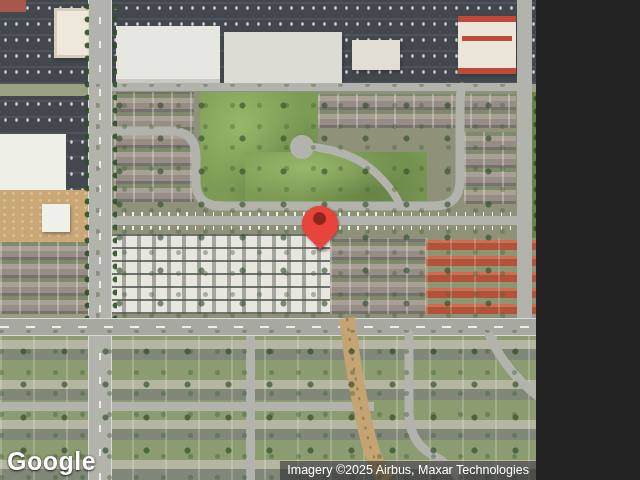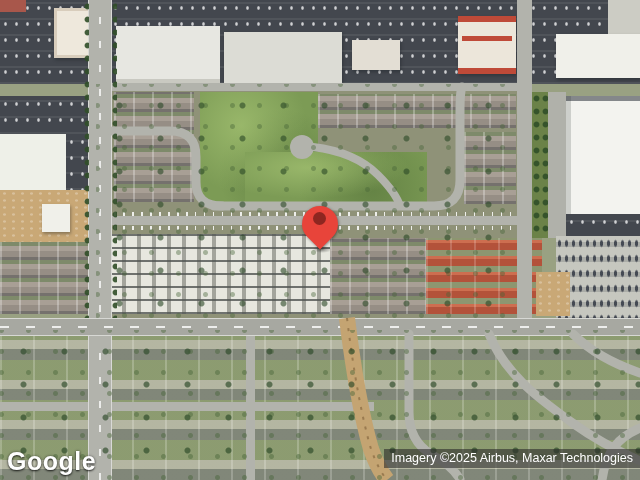--- a/index.html
+++ b/index.html
@@ -1,17 +1,17 @@
 <!DOCTYPE html>
 <html><head>
 <meta charset="utf-8">
 <style>
   html,body{margin:0;padding:0;background:#222;}
   .map{
-    position:relative;width:640px;height:480px;overflow:hidden;
+    position:relative;width:536px;height:480px;overflow:hidden;
     background:#99a182;font-family:"Liberation Sans",sans-serif;
   }
   .z{position:absolute;}
   
   .lot{
     background-color:#43474e;
     background-image:
       repeating-linear-gradient(0deg, rgba(255,255,255,0.07) 0 2px, transparent 2px 16px),
       radial-gradient(rgba(255,255,255,0.75) 0.8px, transparent 1.7px);
     background-size:auto,11px 16px;
@@ -93,21 +93,21 @@
     background:var(--pin-dot,#8e2620);}
   .pin-shadow{background:radial-gradient(ellipse, rgba(0,0,0,0.38), transparent 70%);}
   
   .glogo{
     position:absolute;left:7px;bottom:4px;z-index:40;
     font-size:25px;font-weight:700;letter-spacing:0.5px;color:#fff;
     text-shadow:0 1px 2px rgba(0,0,0,0.7), 0 0 3px rgba(0,0,0,0.45);
     cursor:pointer;
   }
   .attrib{
-    position:absolute;right:0;bottom:12px;z-index:40;
+    position:absolute;right:0;bottom:0;z-index:40;
     background:rgba(40,40,40,0.58);color:#fff;
     font-size:12.5px;line-height:19px;padding:0 7px;white-space:nowrap;
   }
   svg.overlay{position:absolute;left:0;top:0;z-index:5;pointer-events:none;}
   .above{z-index:6;}
   .top{z-index:30;}
 </style>
 </head>
 <body>
 

